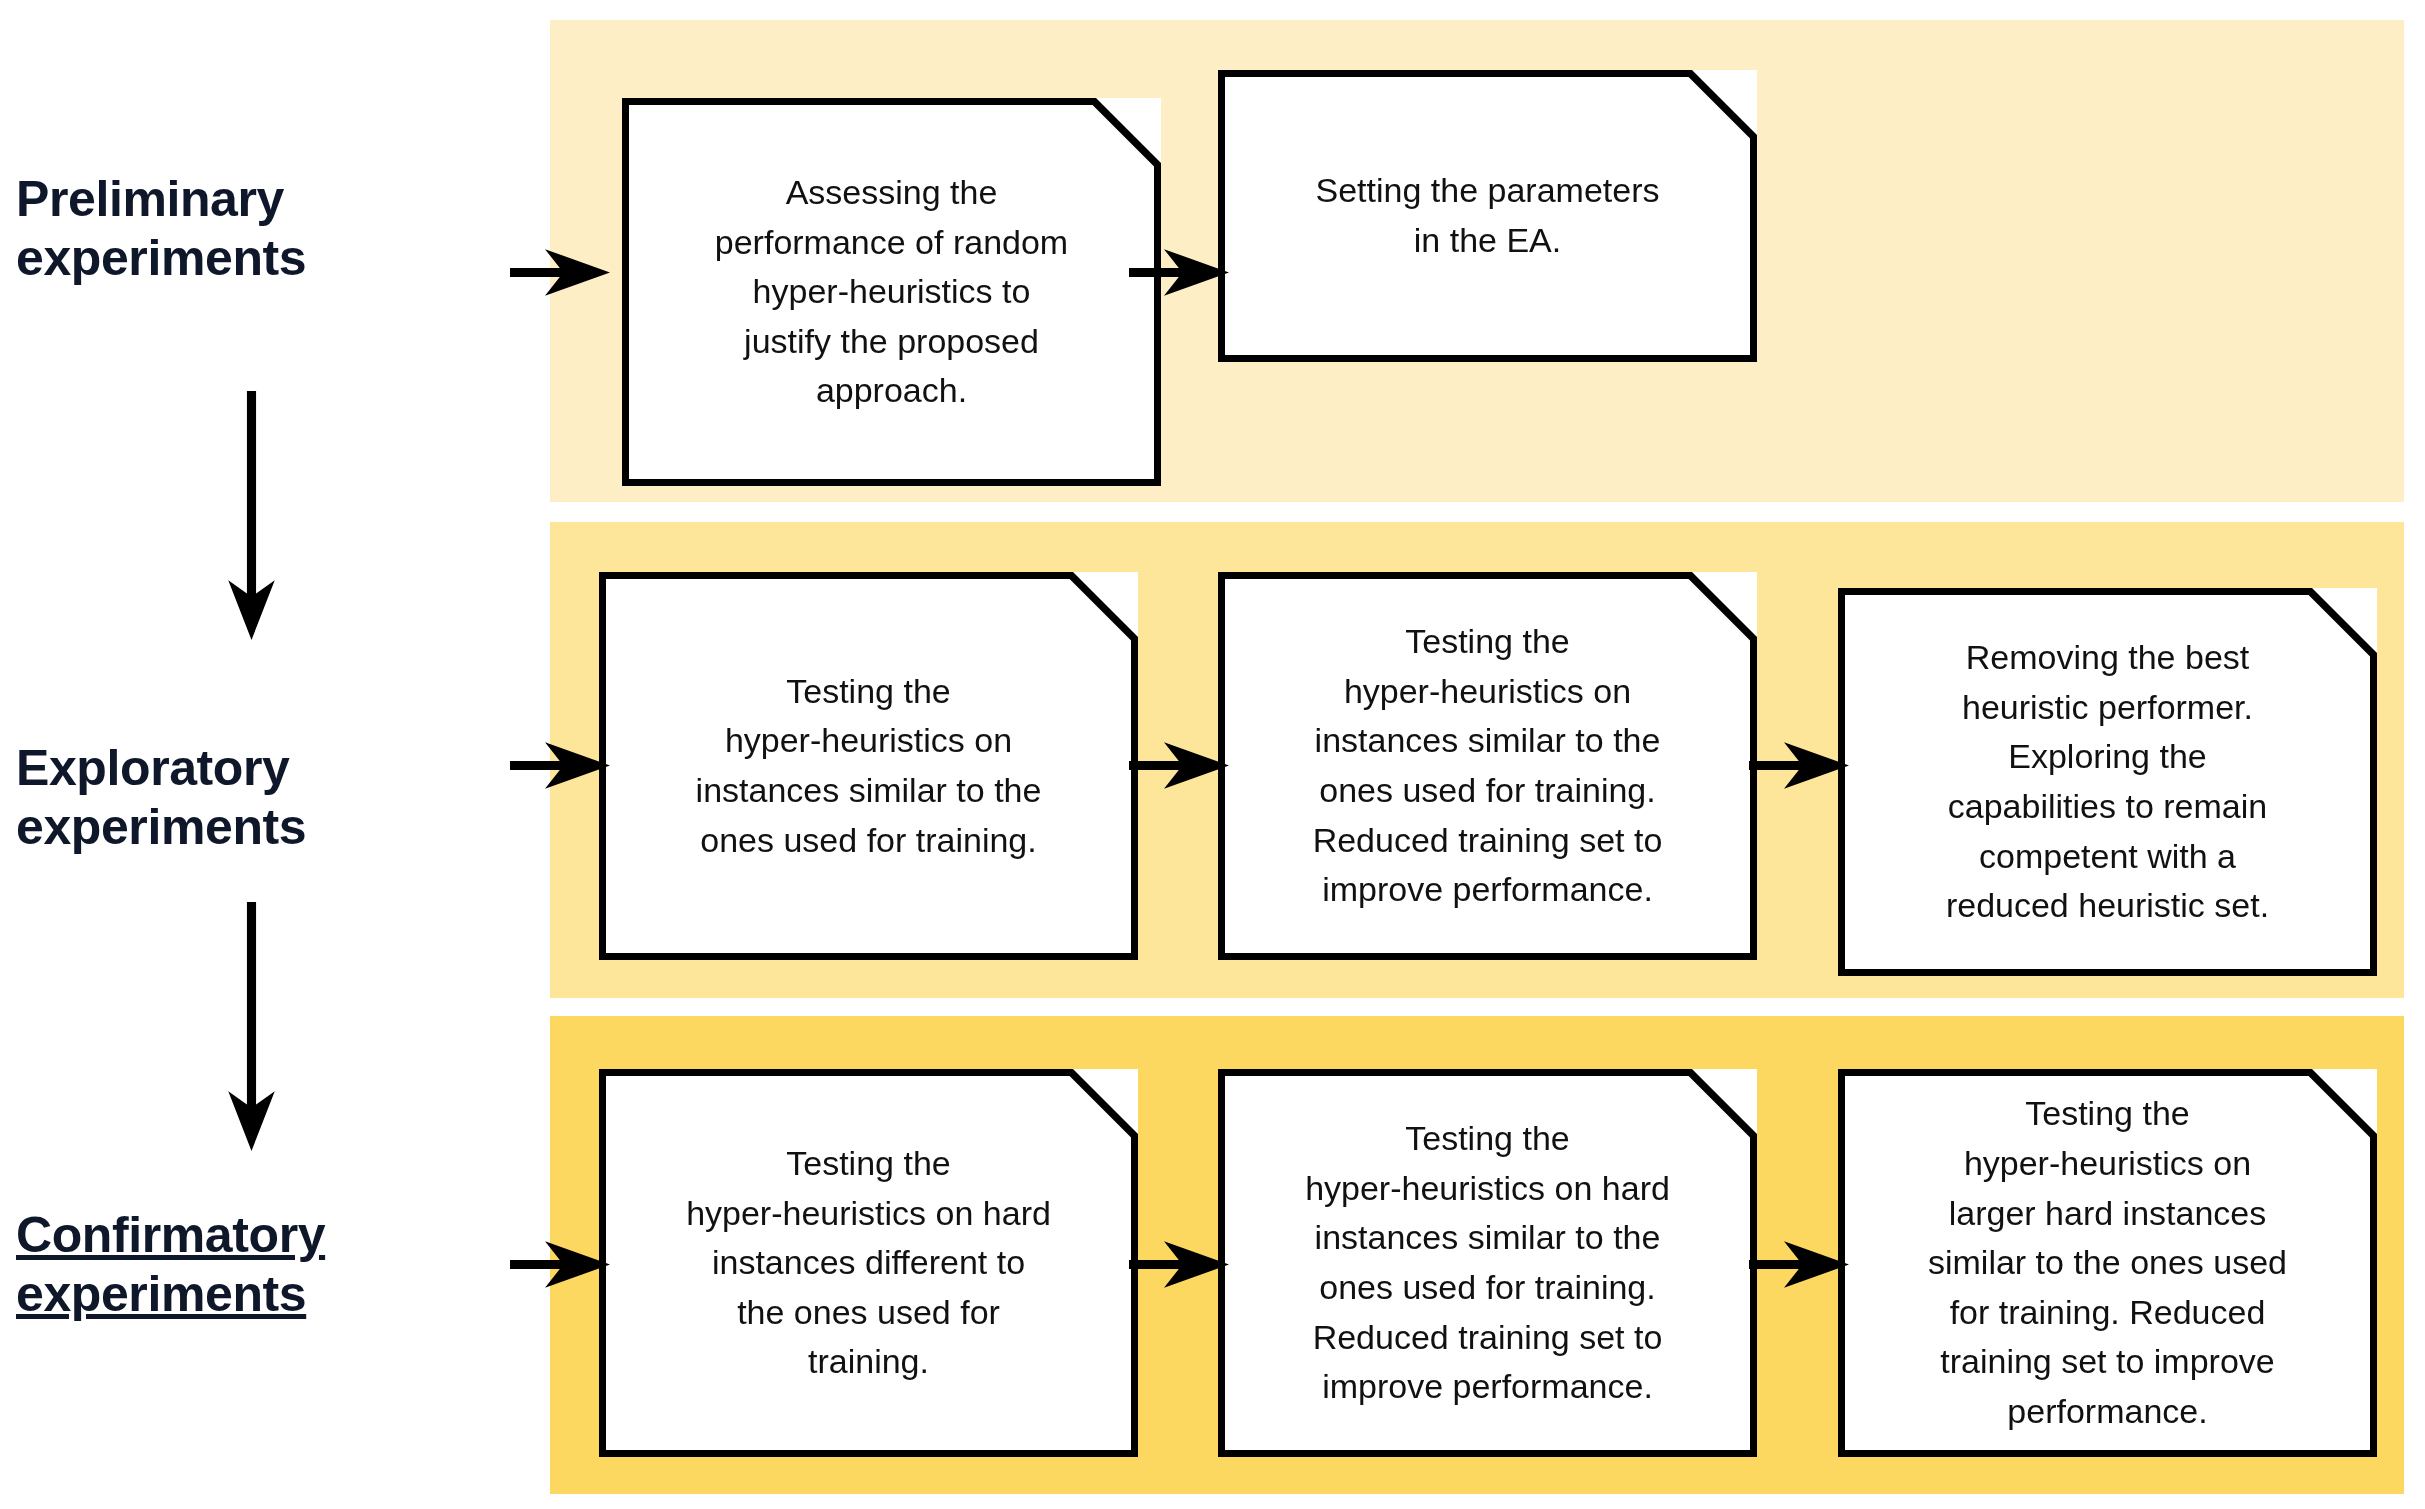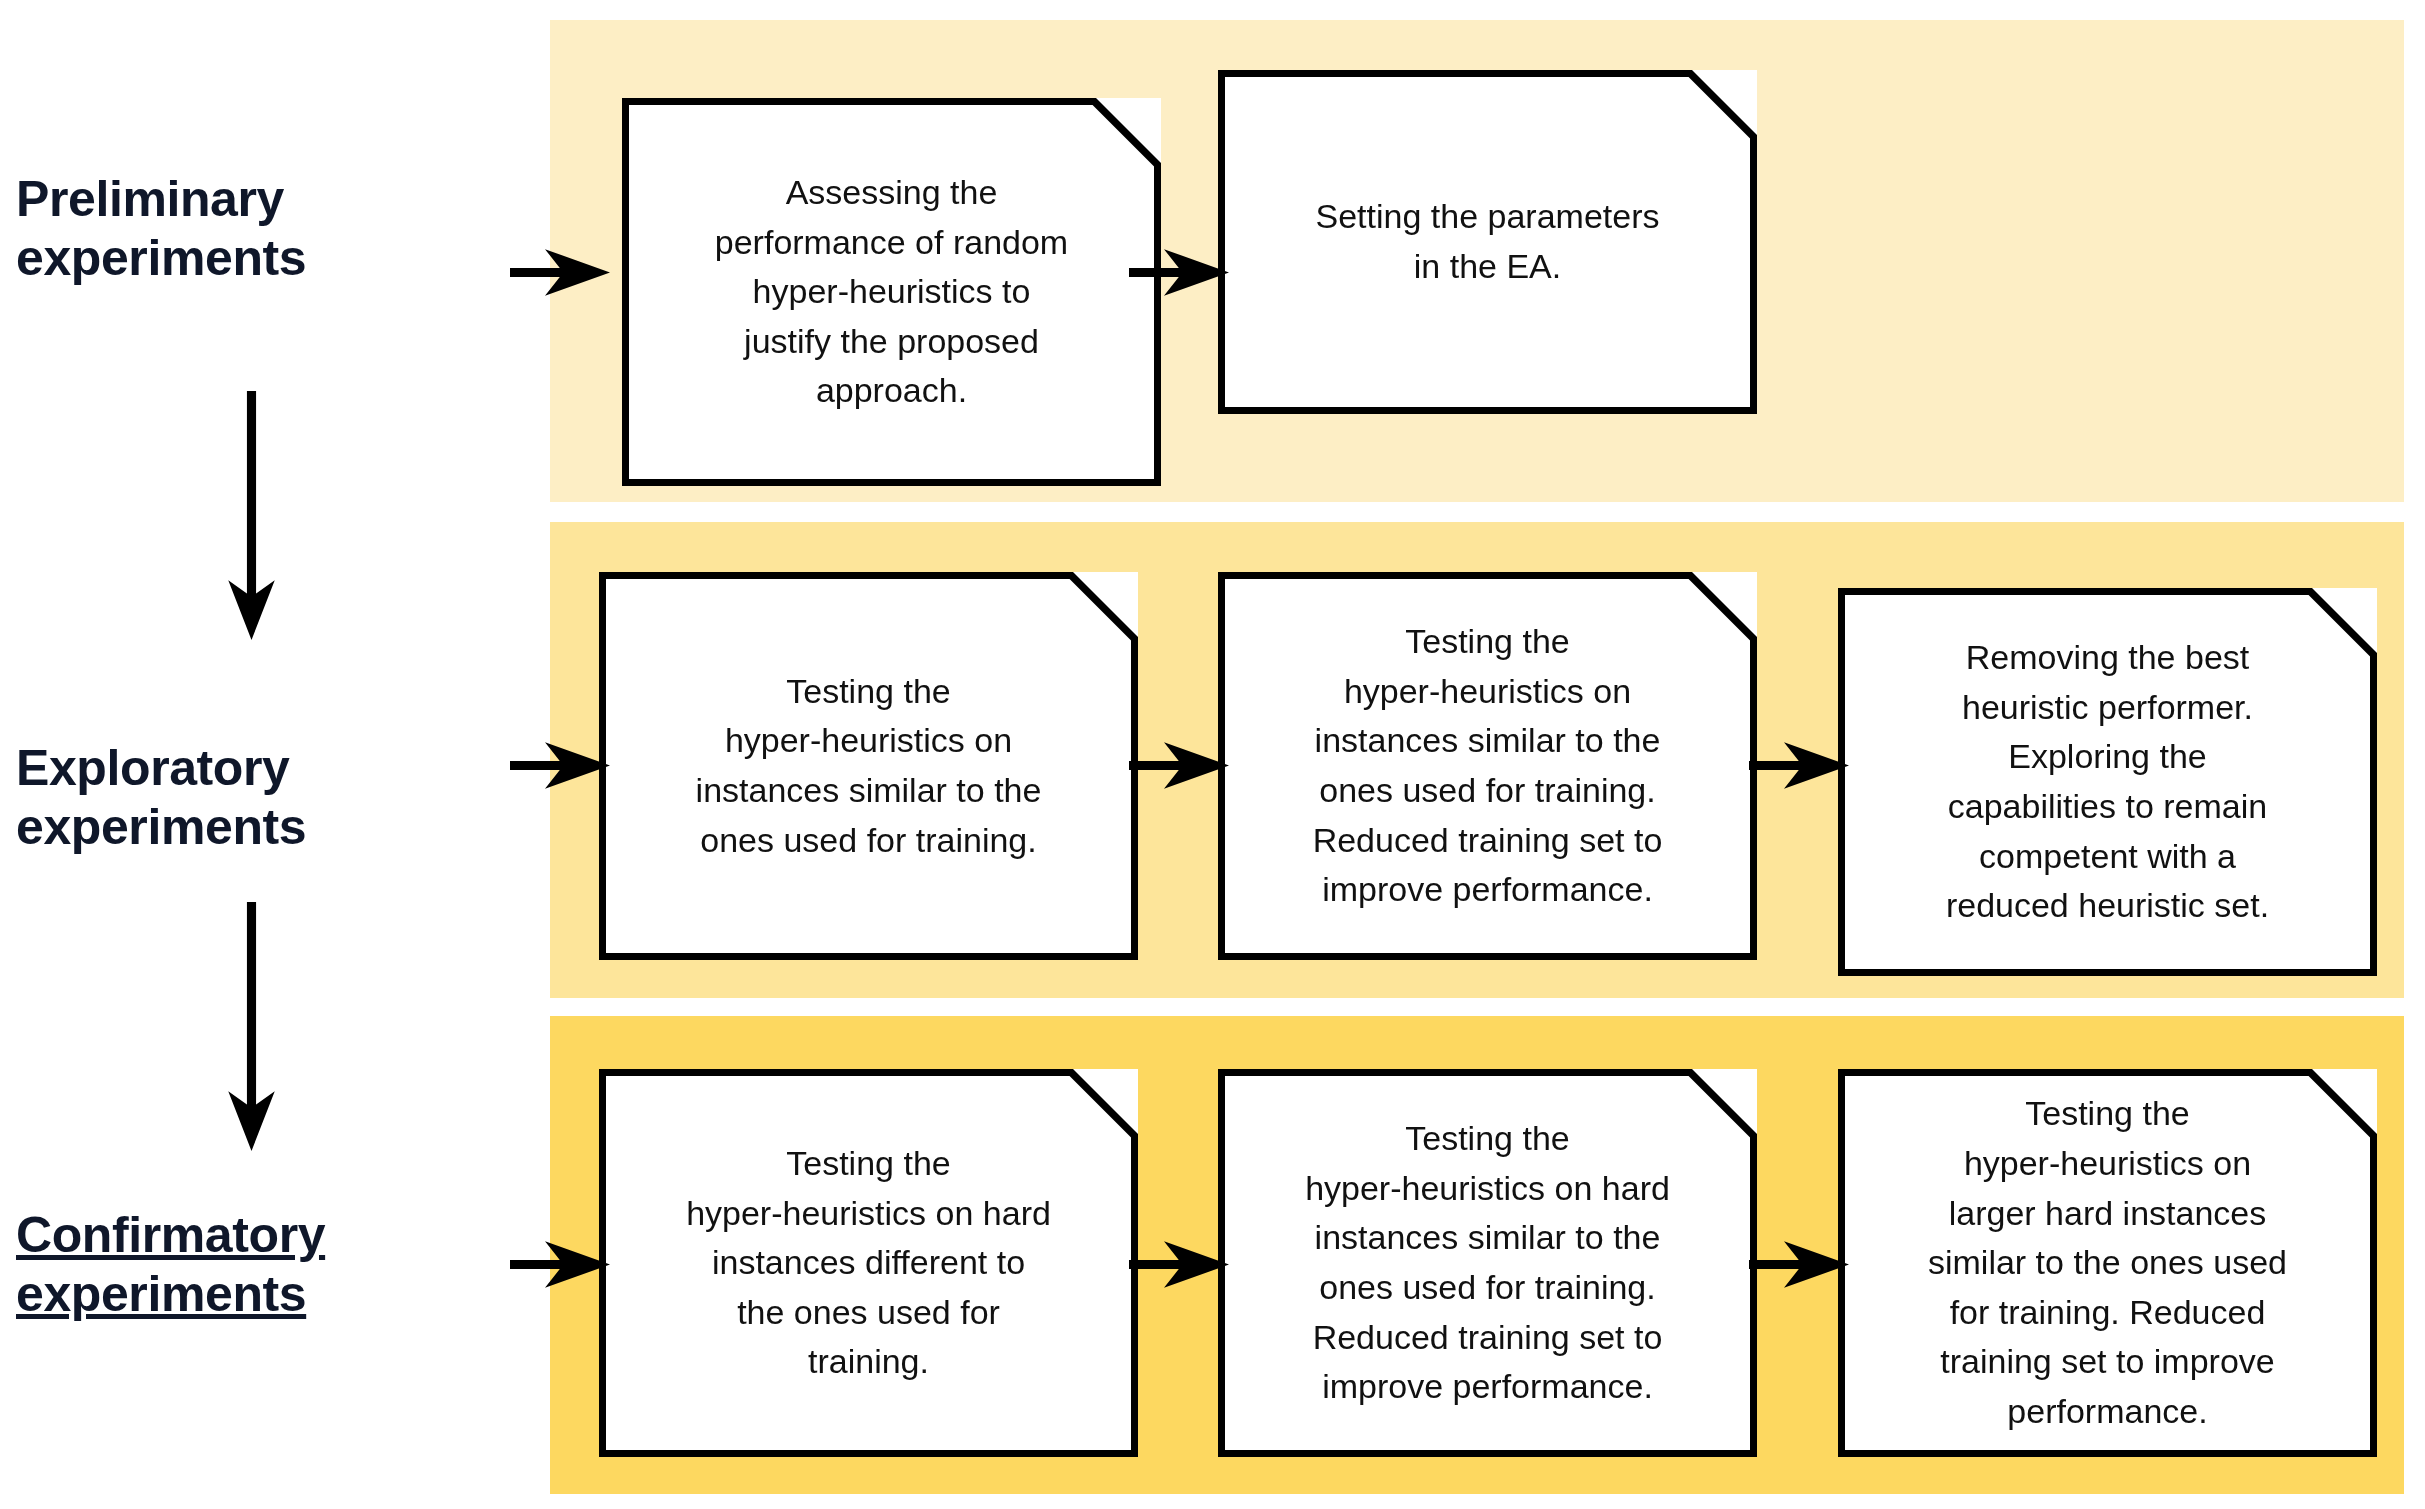--- a/index.html
+++ b/index.html
@@ -135,21 +135,21 @@
 approach.</span>
   </div>
 
   <div class="arrow-h" style="left:1129px; top:239px;">
     <svg width="100" height="67" viewBox="0 0 120 80">
       <line x1="0" y1="40" x2="88" y2="40" stroke="#000000" stroke-width="11"></line>
       <path d="M120 40 L42 12 L64 40 L42 68 Z" fill="#000000"></path>
     </svg>
   </div>
 
-  <div class="step-box" style="left:1218px; top:70px; width:539px; height:344px;">
+  <div class="step-box" style="left:1218px; top:70px; width:539px; height:292px;">
     <span class="shape-border"></span>
     <span class="shape-fill"></span>
     <span class="step-text">Setting the parameters
 in the EA.</span>
   </div>
 
   <div class="arrow-h" style="left:510px; top:732px;">
     <svg width="100" height="67" viewBox="0 0 120 80">
       <line x1="0" y1="40" x2="88" y2="40" stroke="#000000" stroke-width="11"></line>
       <path d="M120 40 L42 12 L64 40 L42 68 Z" fill="#000000"></path>

